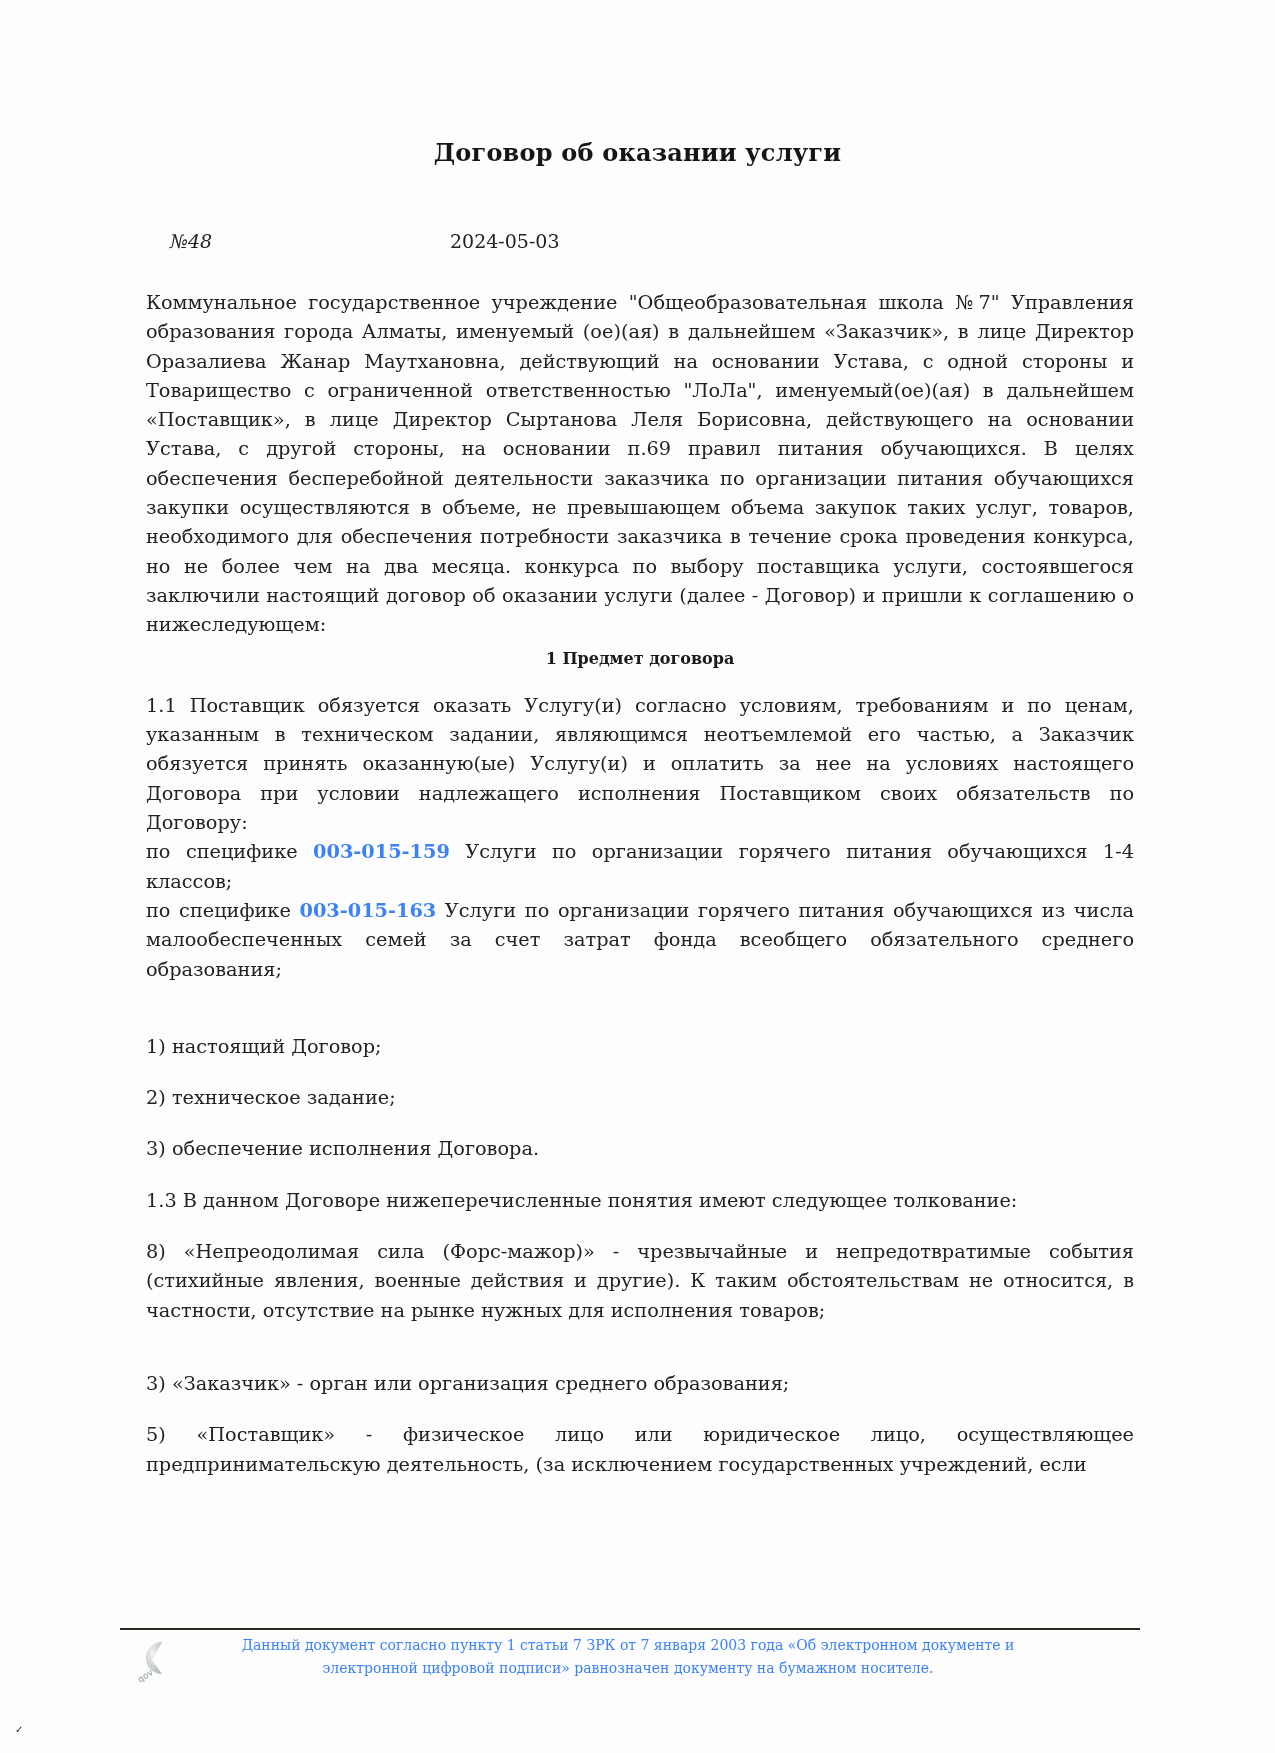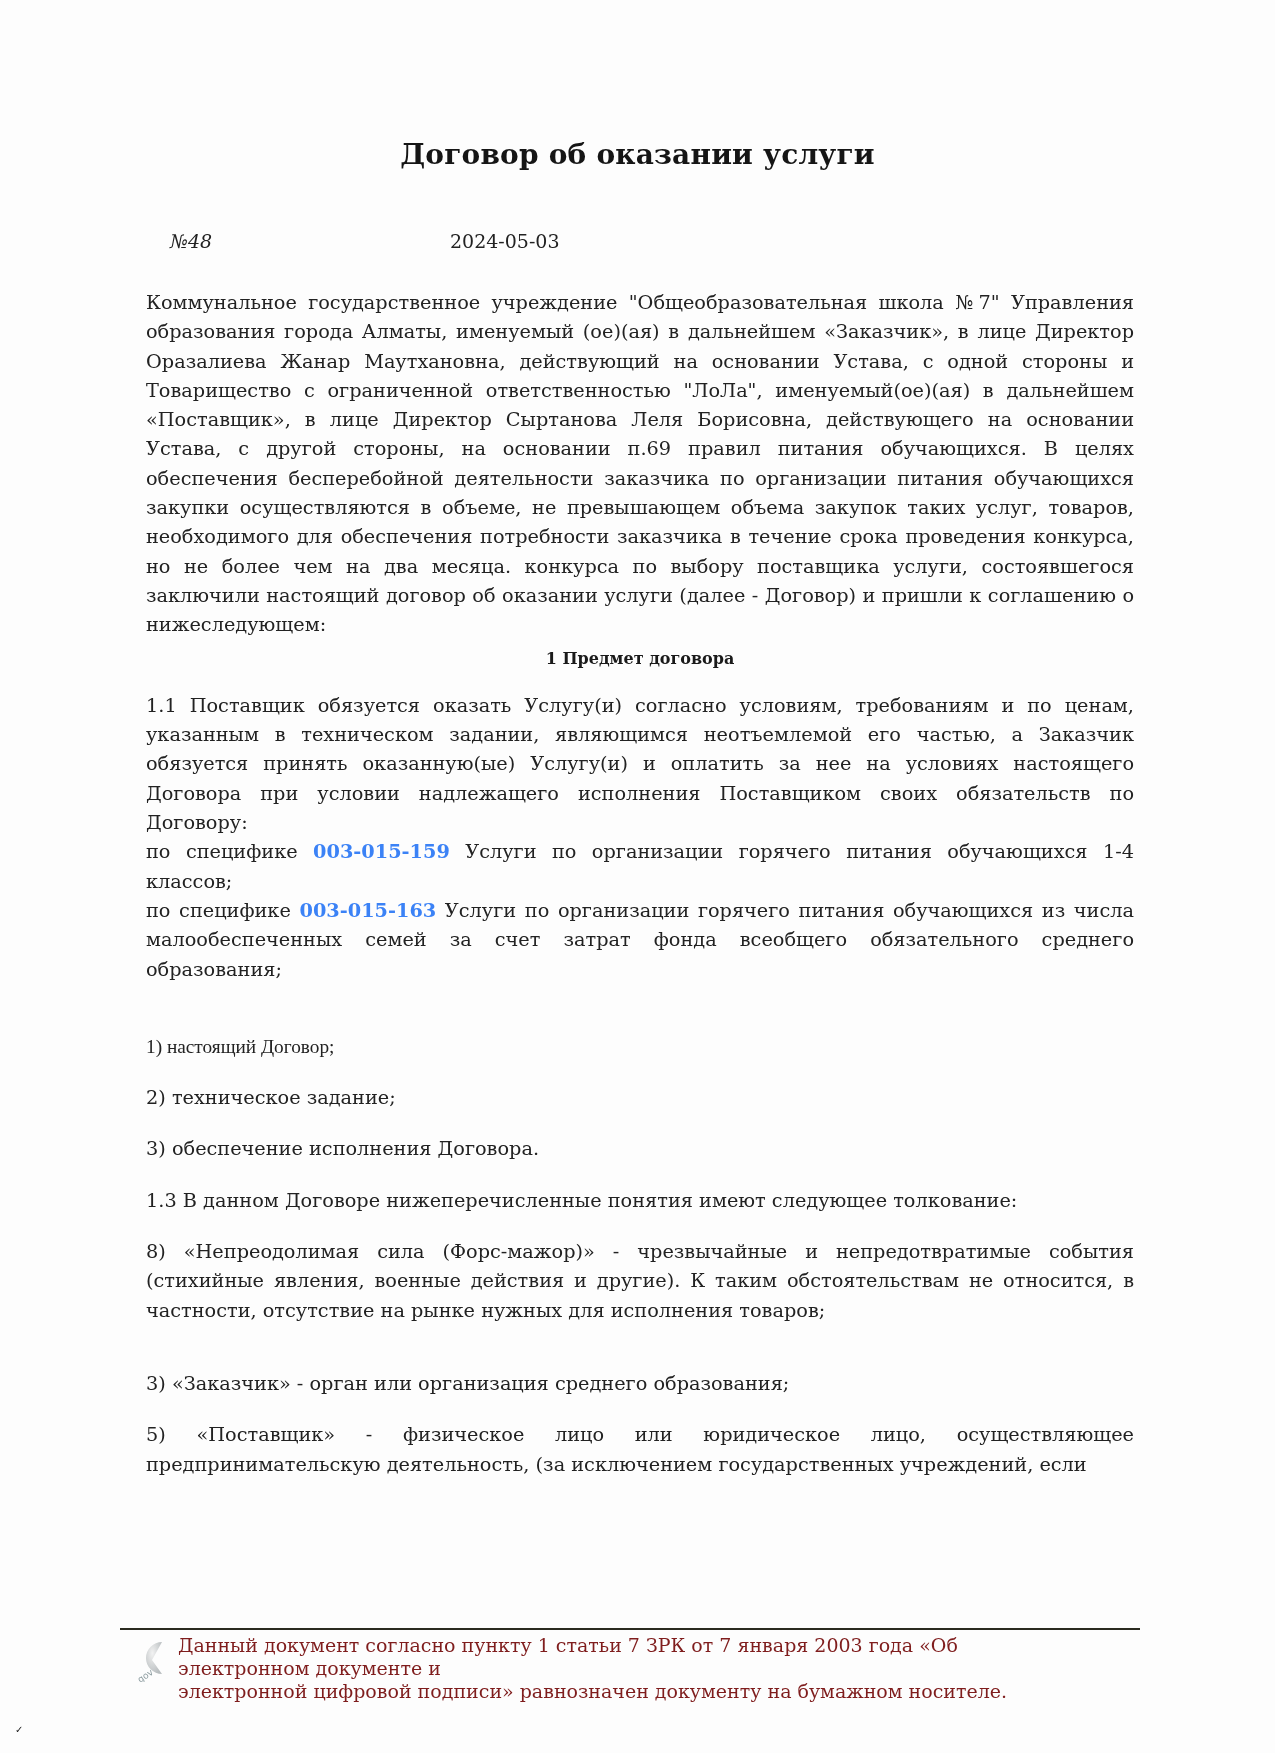--- a/index.html
+++ b/index.html
@@ -3,21 +3,21 @@
 <meta charset="utf-8">
 <style>
   html, body { margin: 0; padding: 0; }
   body {
     width: 1275px; height: 1753px; background: #fdfdfd; position: relative; overflow: hidden;
     font-family: "DejaVu Serif", serif; color: #1e1e1e;
   }
   .page { position: absolute; left: 0; top: 0; width: 1275px; height: 1753px; }
   .title {
     position: absolute; top: 138px; left: 0; width: 1275px; text-align: center;
-    font-weight: bold; font-size: 28px; letter-spacing: 0.2px; color: #151515;
+    font-weight: bold; font-size: 24px; letter-spacing: 0.2px; color: #151515;
   }
   .meta { position: absolute; top: 230px; font-size: 19px; color: #222; }
   .meta.num { left: 170px; font-style: italic; }
   .meta.date { left: 450px; }
 
   .body {
     position: absolute; left: 146px; width: 988px; top: 288px;
     font-size: 19.3px; line-height: 29.3px; text-align: justify; color: #222;
   }
   .body p { margin: 0; }
@@ -25,21 +25,21 @@
     text-align: center; font-weight: bold; margin: 0; font-size: 16px; color: #1a1a1a;
   }
   b.code { font-weight: bold; color: #3b82f6; }
 
   .footer-rule {
     position: absolute; left: 120px; width: 1020px; top: 1628px; height: 0;
     border-top: 2px solid #2b2b20;
   }
   .footer {
     position: absolute; left: 178px; top: 1634px; width: 900px;
-    font-size: 19px; line-height: 23px; color: #7f1d1d;
+    font-size: 14px; line-height: 23px; color: #3b82f6; text-align: center;
   }
   .footer-logo {
     position: absolute; left: 132px; top: 1638px; width: 38px; height: 44px;
   }
   .scan-mark {
     position: absolute; left: 15px; top: 1727px; width: 8px; height: 6px;
     font-size: 10px; color: #222; line-height: 6px;
   }
 </style>
 </head>
@@ -64,21 +64,21 @@
     <p>
       <span>по специфике </span><b class="code">003-015-159</b><span> Услуги по организации горячего питания обучающихся 1-4 классов;</span>
     </p>
     <p>
       <span>по специфике </span><b class="code">003-015-163</b><span> Услуги по организации горячего питания обучающихся из числа малообеспеченных семей за счет затрат фонда всеобщего обязательного среднего образования;</span>
     </p>
 
     <div style="height:26px;"></div>
 
     <div style="height:22px;"></div>
-    <p style="text-indent: 0px; padding-left: 14px; margin-left: -14px; font-family: Liberation Serif, serif;">1) настоящий Договор;</p>
+    <p style="text-indent: 0px; padding-left: 14px; margin-left: -14px;">1) настоящий Договор;</p>
     <div style="height:22px;"></div>
     <p style="text-indent: 0px; padding-left: 14px; margin-left: -14px;">2) техническое задание;</p>
     <div style="height:22px;"></div>
     <p style="text-indent: 0px; padding-left: 14px; margin-left: -14px;">3) обеспечение исполнения Договора.</p>
 
     <div style="height:22px;"></div>
     <p style="text-indent: 0px; padding-left: 14px; margin-left: -14px;">1.3 В данном Договоре нижеперечисленные понятия имеют следующее толкование:</p>
 
     <div style="height:22px;"></div>
     <p style="text-indent: 0px; padding-left: 14px; margin-left: -14px;">8) «Непреодолимая сила (Форс-мажор)» - чрезвычайные и непредотвратимые события (стихийные явления, военные действия и другие). К таким обстоятельствам не относится, в частности, отсутствие на рынке нужных для исполнения товаров;</p>

